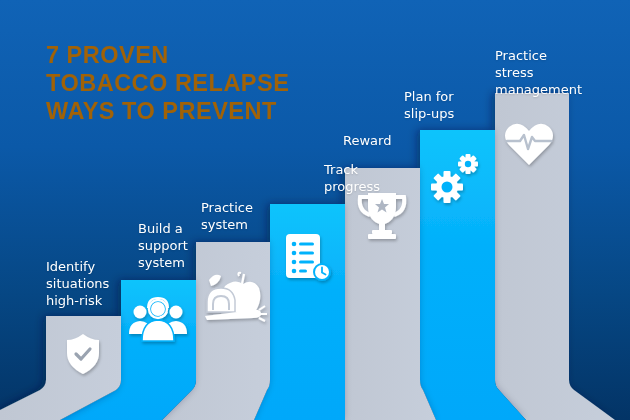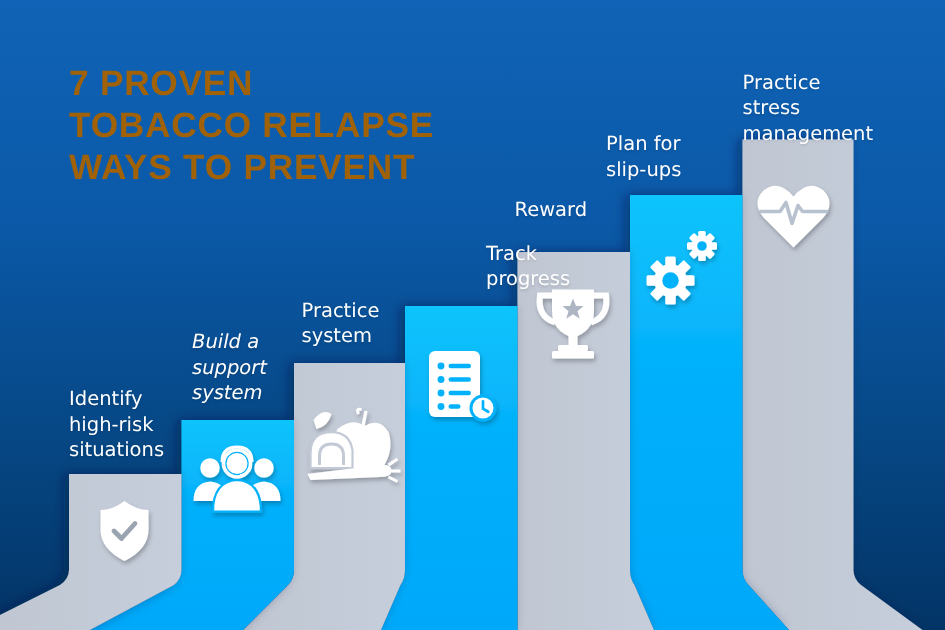--- a/index.html
+++ b/index.html
@@ -154,25 +154,25 @@
   </g>
 
   <g filter="url(#ish)" transform="translate(505,123)">
     <path d="M24,42 L4,22 Q-4,12 4,4 Q14,-4 24,8 Q34,-4 44,4 Q52,12 44,22 Z" fill="#ffffff"></path>
     <path d="M2,18 L15,18 L19,12 L23,26 L27,14 L30,18 L46,18" stroke="#b8c1ce" stroke-width="2.4" fill="none" stroke-linejoin="round" stroke-linecap="round"></path>
   </g>
 </svg>
 
 <div class="label" style="left:46px; top:258px;">
   <div>Identify</div>
+  <div>situations</div>
   <div>high-risk</div>
-  <div>situations</div>
 </div>
 
-<div class="label" style="left:128px; top:220px;font-style:italic;">
+<div class="label" style="left:138px; top:220px;">
   <div>Build a</div>
   <div>support</div>
   <div>system</div>
 </div>
 
 <div class="label" style="left:201px; top:199px;">
   <div>Practice</div>
   <div>system</div>
 </div>
 

